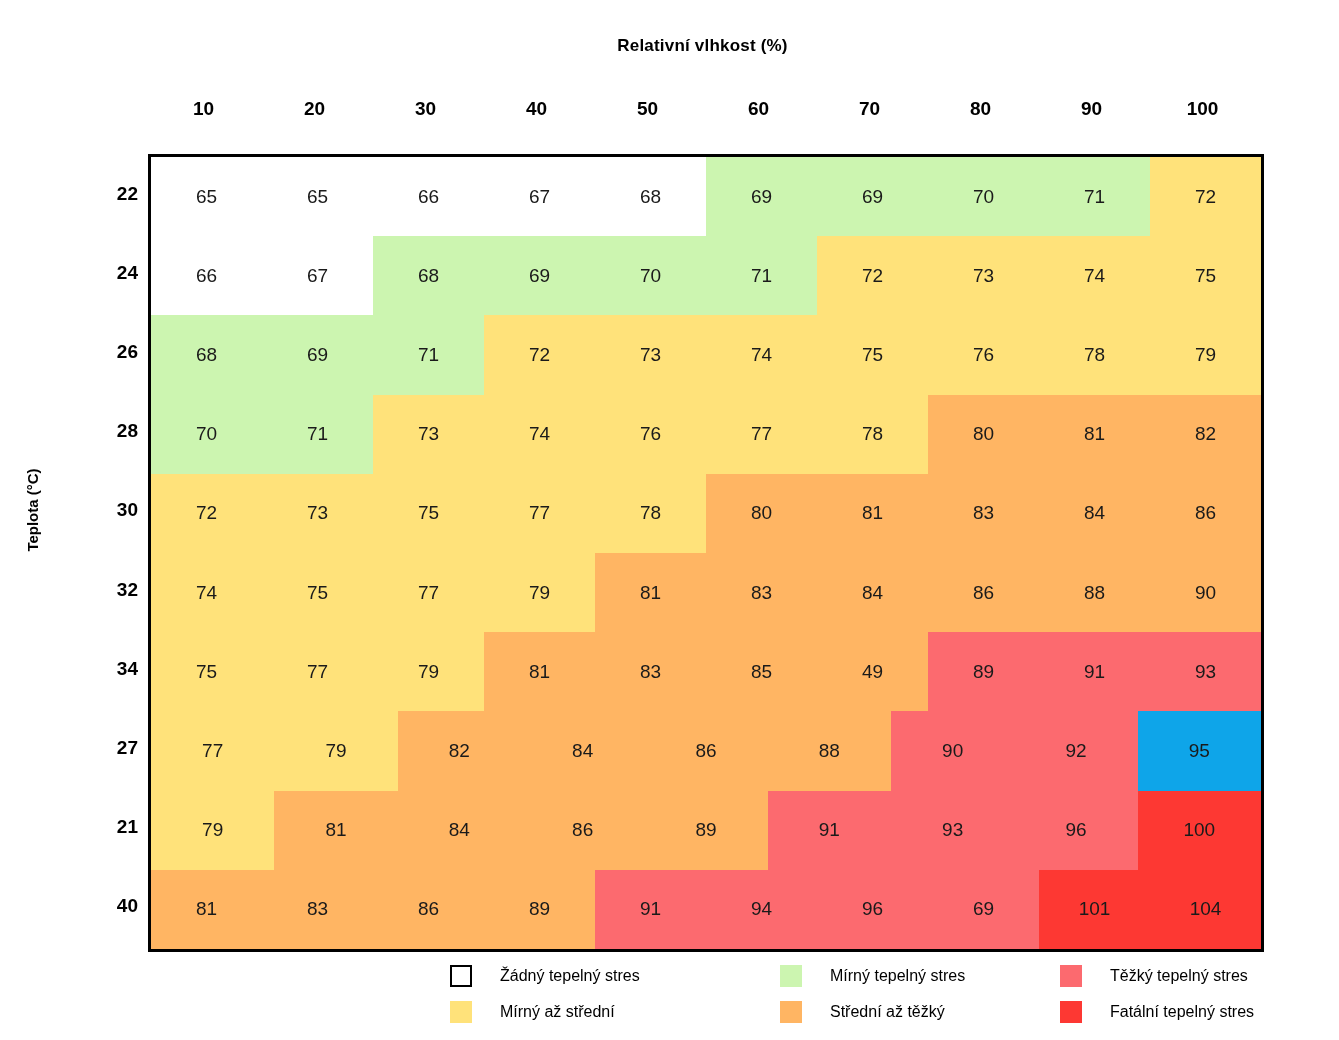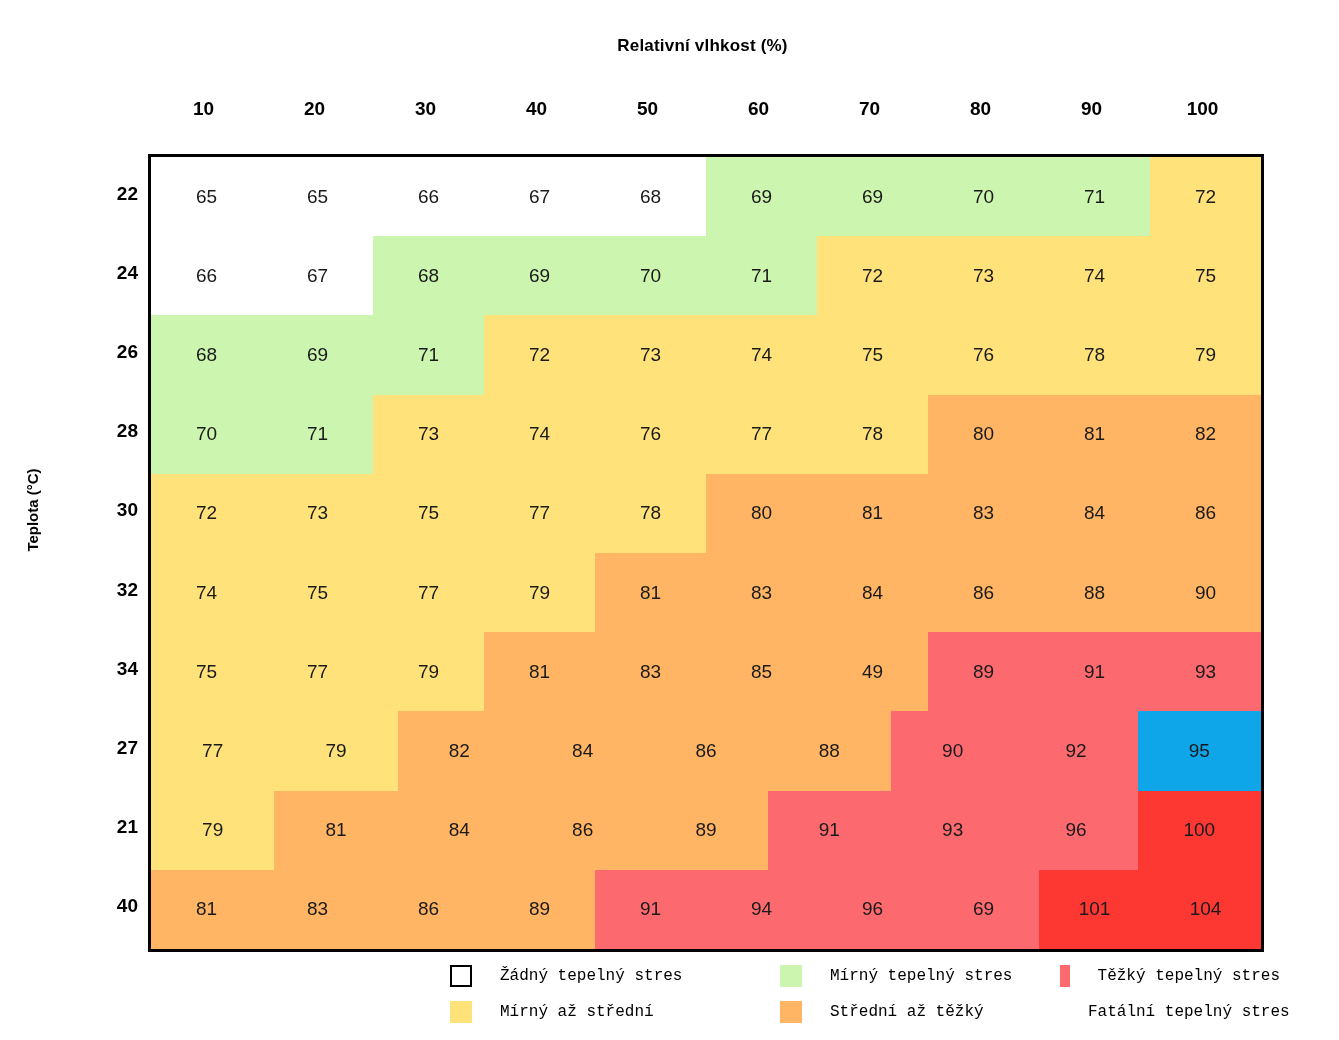--- a/index.html
+++ b/index.html
@@ -126,21 +126,20 @@
     height: 72px;
     display: grid;
     grid-template-columns: 330px 280px 220px;
     grid-template-rows: 36px 36px;
     grid-auto-flow: column;
   }
   .legend-item {
     display: flex;
     align-items: center;
     gap: 28px;
-    font-family: Liberation Mono, monospace;
   }
   .legend-swatch {
     width: 22px;
     height: 22px;
     box-sizing: border-box;
   }
   .legend-swatch.outlined {
     border: 2px solid #000000;
     background: #ffffff;
   }

